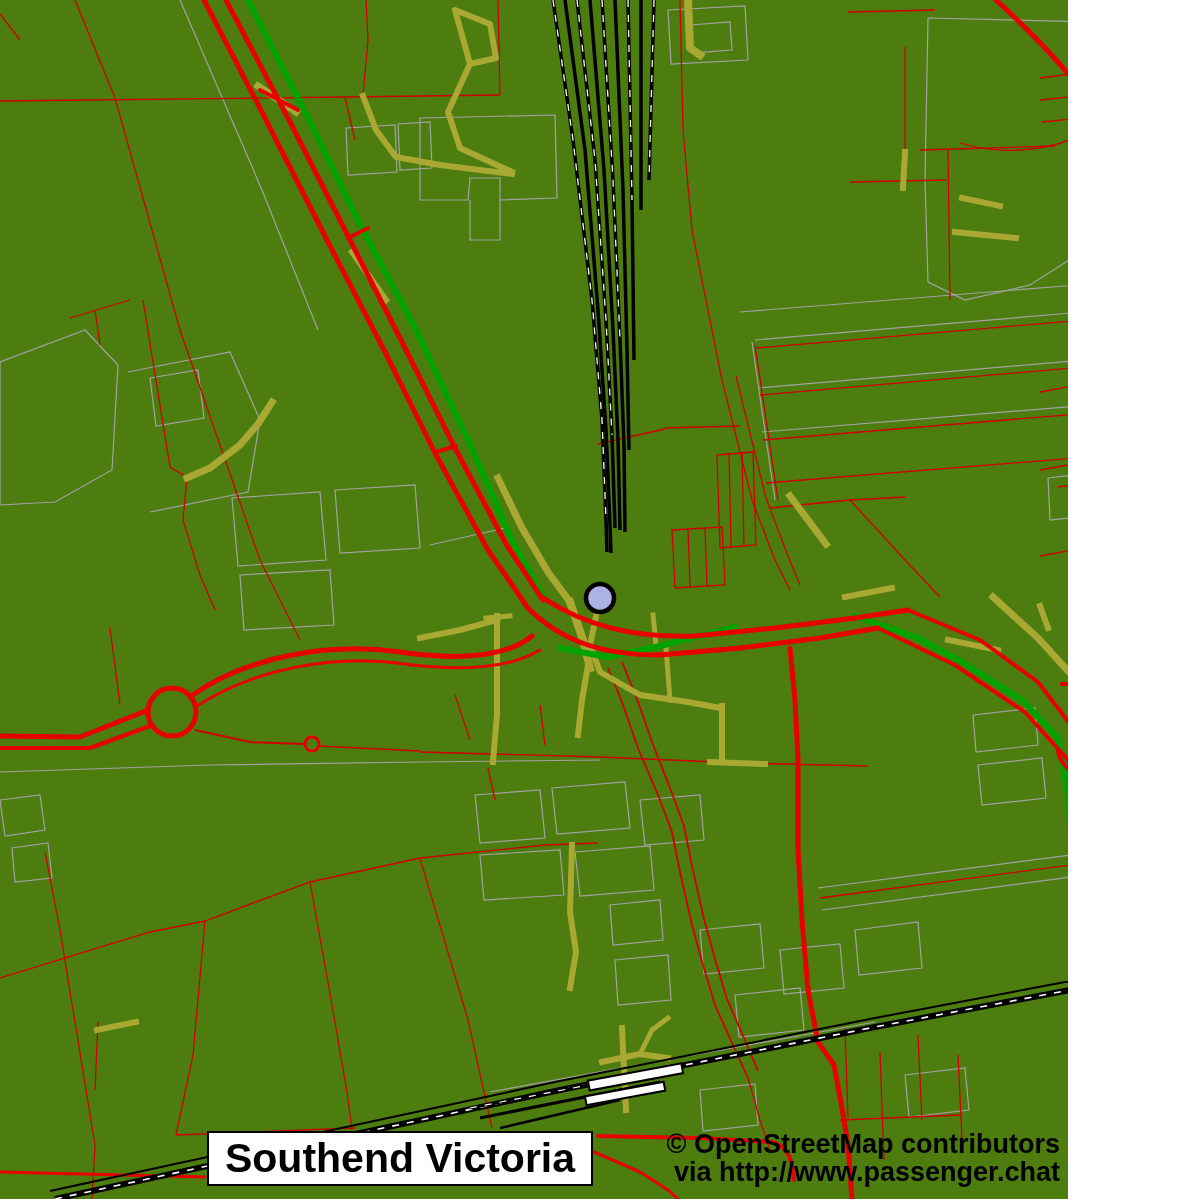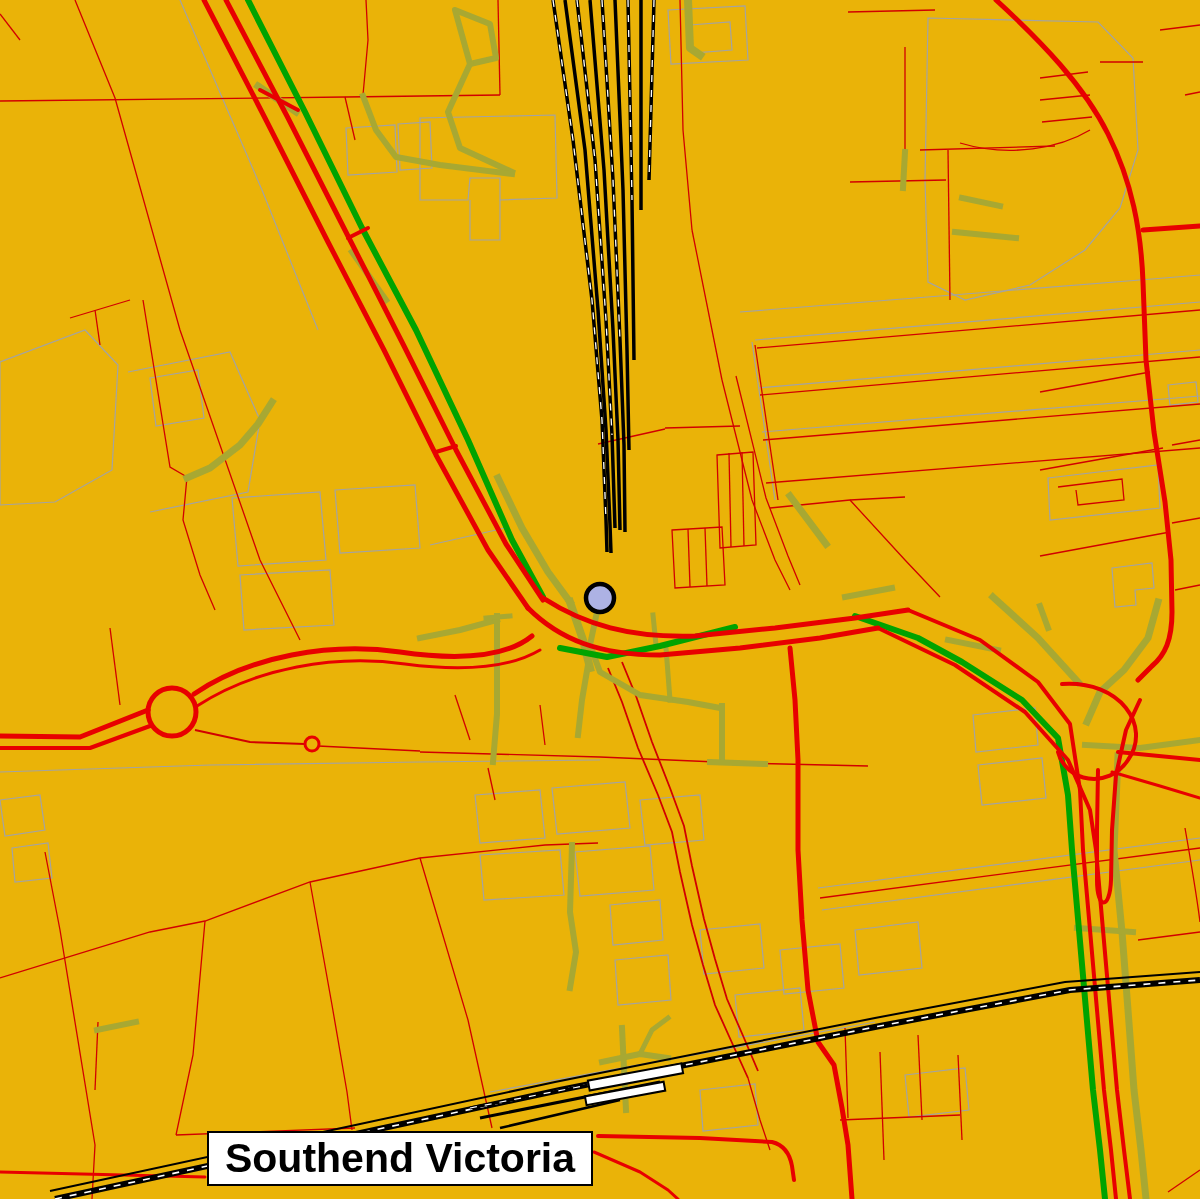--- a/index.html
+++ b/index.html
@@ -1,16 +1,16 @@
 <!DOCTYPE html>
 <html style="--thin-red: #d10000; --thick-red: #e80000; --route-green: #00a300; --path-olive: #a8a832; --building-gray: #a3a3a3; --rail-black: #000000; --background: #ffffff;"><head>
 <meta charset="utf-8">
 <style>
   html,body{margin:0;padding:0;background:#ffffff;}
-  #stage{position:relative;width:1200px;height:1199px;background:#eab308;overflow:hidden;
+  #stage{position:relative;width:1068px;height:1199px;background:#4d7c0f;overflow:hidden;
          font-family:"Liberation Sans", sans-serif;}
   #mapsvg{position:absolute;left:0;top:0;}
   .thin-red{stroke:var(--thin-red);stroke-width:1.3;fill:none;}
   .thick-red{stroke:var(--thick-red);stroke-width:5;fill:none;stroke-linecap:round;stroke-linejoin:round;}
   .gray{stroke:var(--building-gray);stroke-width:1.2;fill:none;}
   .olive{stroke:var(--path-olive);stroke-width:6;fill:none;stroke-linecap:square;stroke-linejoin:round;}
   .green{stroke:var(--route-green);stroke-width:6;fill:none;stroke-linecap:round;stroke-linejoin:round;}
   .rail{stroke:var(--rail-black);fill:none;stroke-linecap:butt;}
   .raildash{stroke:#ffffff;fill:none;stroke-dasharray:7 8;}
   #station-label-box{position:absolute;left:207px;top:1131px;width:386px;height:55px;
@@ -254,13 +254,17 @@
     </g>
   </g>
 
   <circle cx="600" cy="598" r="14" fill="#adb2e4" stroke="#000000" stroke-width="4.5"></circle>
 </svg>
 
 <div id="station-label-box">
   <span>Southend Victoria</span>
 </div>
 
+<div id="attribution">
+  <div>© OpenStreetMap contributors</div>
+  <div>via http://www.passenger.chat</div>
 </div>
+</div>
 
 </body></html>

